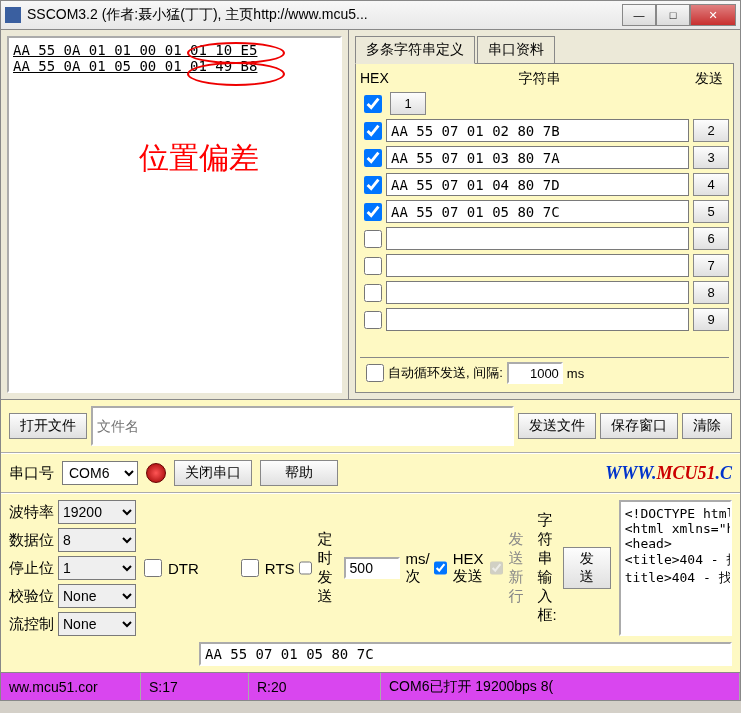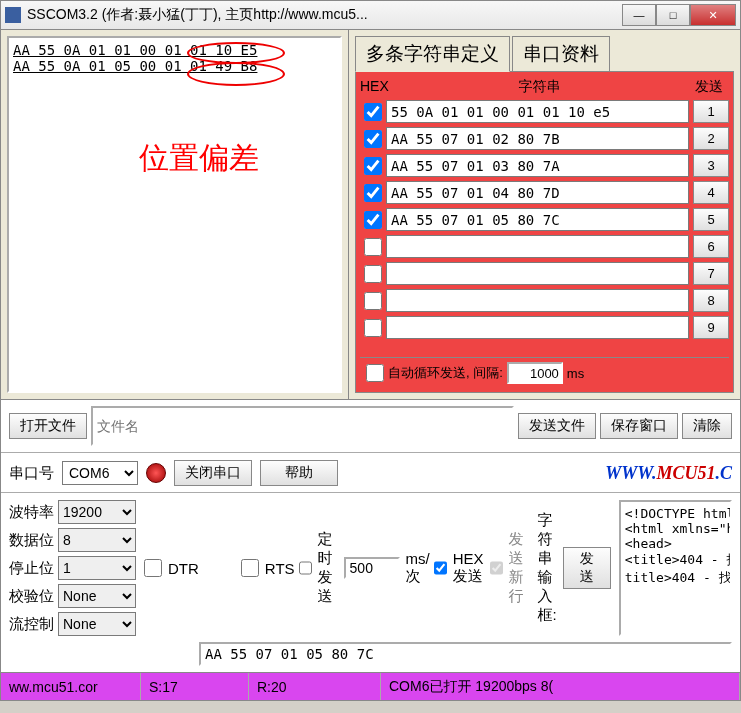--- a/index.html
+++ b/index.html
@@ -12,36 +12,36 @@
 .titlebar-btn.close { background: linear-gradient(#e08080, #c83030); color: #fff; width: 46px; }
 .main-area { height: 370px; display: flex; border: 1px solid #888; border-top: none; background: #ece9d8; }
 .recv-panel { flex: 0 0 348px; border-right: 1px solid #888; position: relative; padding: 6px; }
 .recv-text { width: 100%; height: 100%; border: 2px inset #fff; background: #fff; font-family: "SimSun", monospace; font-size: 14px; padding: 4px; white-space: pre; position: relative; text-decoration: underline; }
 .recv-overlay { position: absolute; top: 10px; left: 10px; right: 10px; pointer-events: none; }
 .red-circle1 { position: absolute; top: 2px; left: 176px; width: 98px; height: 22px; border: 2px solid #e00; border-radius: 50%; }
 .red-circle2 { position: absolute; top: 22px; left: 176px; width: 98px; height: 24px; border: 2px solid #e00; border-radius: 50%; }
 .red-label { position: absolute; top: 98px; left: 128px; color: #f00; font-size: 30px; font-family: "SimHei", sans-serif; }
 .right-panel { flex: 1; padding: 6px; display: flex; flex-direction: column; }
 .tabs { display: flex; }
-.tab { border: 1px solid #888; border-bottom: none; padding: 4px 10px; background: #ece9d8; font-size: 19px; margin-right: 2px; }
+.tab { border: 1px solid #888; border-bottom: none; padding: 4px 10px; background: #ece9d8; font-size: 14px; margin-right: 2px; }
 .tab.active { background: #ece9d8; border-bottom: 1px solid #ece9d8; position: relative; z-index: 1; }
-.tab-content { flex: 1; border: 1px solid #888; margin-top: -1px; padding: 4px; background: #ef4444; display: flex; flex-direction: column; }
+.tab-content { flex: 1; border: 1px solid #888; margin-top: -1px; padding: 4px; background: #fef9c3; display: flex; flex-direction: column; }
 .header-row { display: flex; font-size: 14px; padding: 2px 0; }
 .header-row .h1 { width: 30px; }
 .header-row .h2 { flex: 1; text-align: center; }
 .header-row .h3 { width: 40px; text-align: center; }
 .rows { flex: 1; overflow: hidden; }
 .row { display: flex; align-items: center; height: 27px; }
 .row input[type=checkbox] { width: 18px; height: 18px; margin: 0 4px; }
 .row .str-input { flex: 1; height: 23px; border: 1px solid #7a7a7a; font-family: "SimSun", monospace; font-size: 14px; padding: 0 4px; background: #fff; }
 .row .send-btn { width: 36px; height: 23px; margin-left: 4px; border: 1px solid #888; background: linear-gradient(#fdfdfd, #e0e0e0); font-size: 13px; }
 .loop-row { display: flex; align-items: center; padding: 4px 2px; border-top: 1px solid #888; margin-top: 2px; }
 .loop-row input[type=checkbox] { width: 18px; height: 18px; margin: 0 4px; }
 .loop-row .interval { width: 56px; height: 22px; border: 2px inset #fff; text-align: right; padding: 0 2px; margin: 0 4px; font-size: 13px; }
-.lower { border: 1px solid #888; border-top: none; background: #ffffff; }
+.lower { border: 1px solid #888; border-top: none; background: #fef9c3; }
 .row-a { display: flex; align-items: center; padding: 6px 8px; gap: 4px; border-bottom: 2px groove #fff; }
 .btn { border: 1px solid #888; background: linear-gradient(#fdfdfd, #e0e0e0); padding: 3px 10px; font-size: 14px; font-family: inherit; }
 .filename { flex: 1; height: 24px; border: 2px inset #fff; background: #fff; padding: 18px 4px; font-size: 14px; color: #666; }
 .row-b { display: flex; align-items: center; padding: 6px 8px; gap: 8px; border-bottom: 2px groove #fff; }
 .row-b label { font-size: 15px; }
 .combo { height: 24px; border: 1px solid #7a7a7a; background: #fff; font-size: 14px; padding: 0 2px; }
 .rec-btn { width: 20px; height: 20px; border-radius: 50%; background: radial-gradient(#f55, #900); border: 1px solid #600; }
 .link { color: #0033cc; font-style: italic; font-weight: bold; font-family: "Times New Roman", serif; font-size: 18px; margin-left: auto; }
 .link .red { color: #cc0000; }
 .settings-area { display: flex; padding: 6px 8px; gap: 8px; }
@@ -93,21 +93,20 @@
     </div>
     <div class="tab-content">
       <div class="header-row">
         <div class="h1">HEX</div>
         <div class="h2">字符串</div>
         <div class="h3">发送</div>
       </div>
       <div class="rows" id="rows-container">
           <div class="row">
             <input type="checkbox" checked="" style="">
-            <input class="str-input" value="55 0A 01 01 00 01 01 10 e5" style="">
             <button class="send-btn">1</button>
           </div>
           <div class="row">
             <input type="checkbox" checked="" style="">
             <input class="str-input" value="AA 55 07 01 02 80 7B" style="">
             <button class="send-btn">2</button>
           </div>
           <div class="row">
             <input type="checkbox" checked="" style="">
             <input class="str-input" value="AA 55 07 01 03 80 7A" style="">

